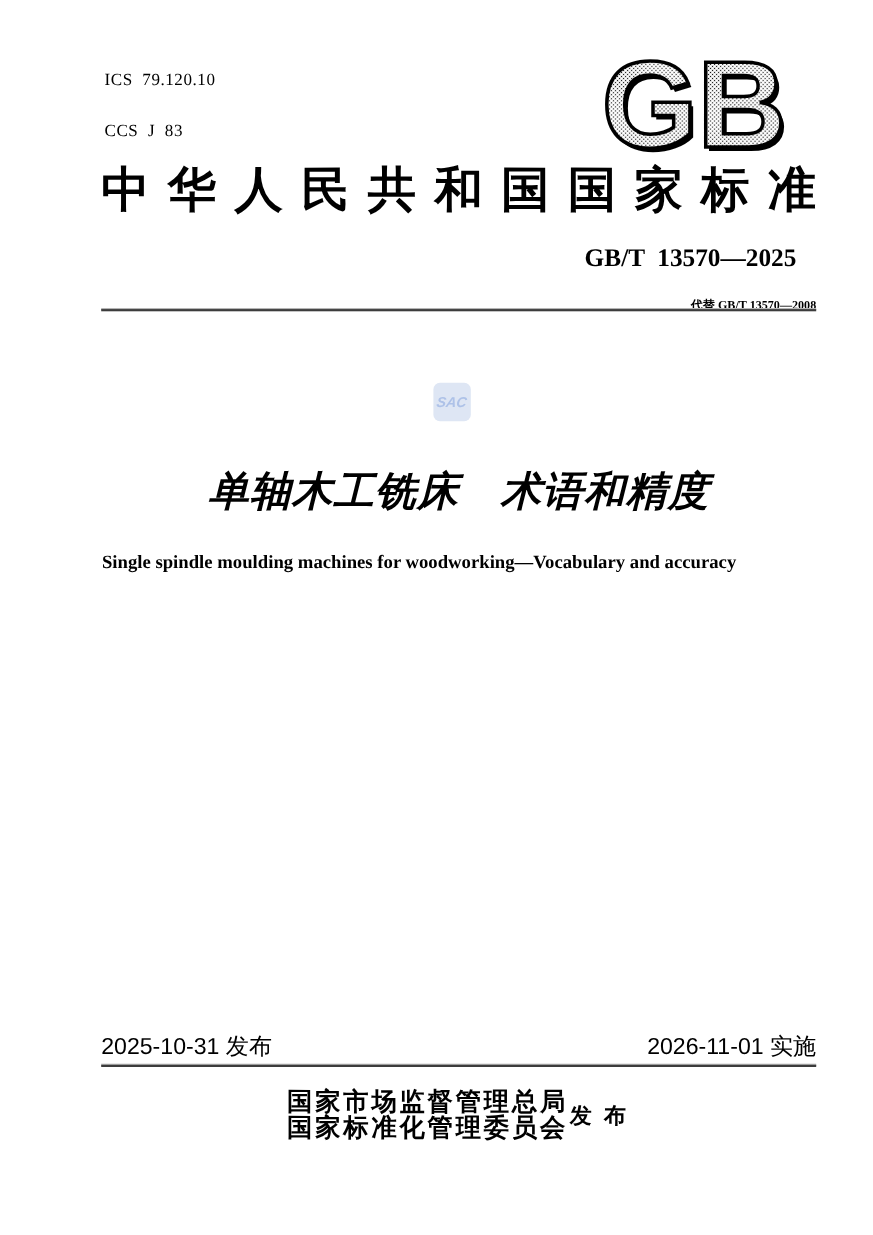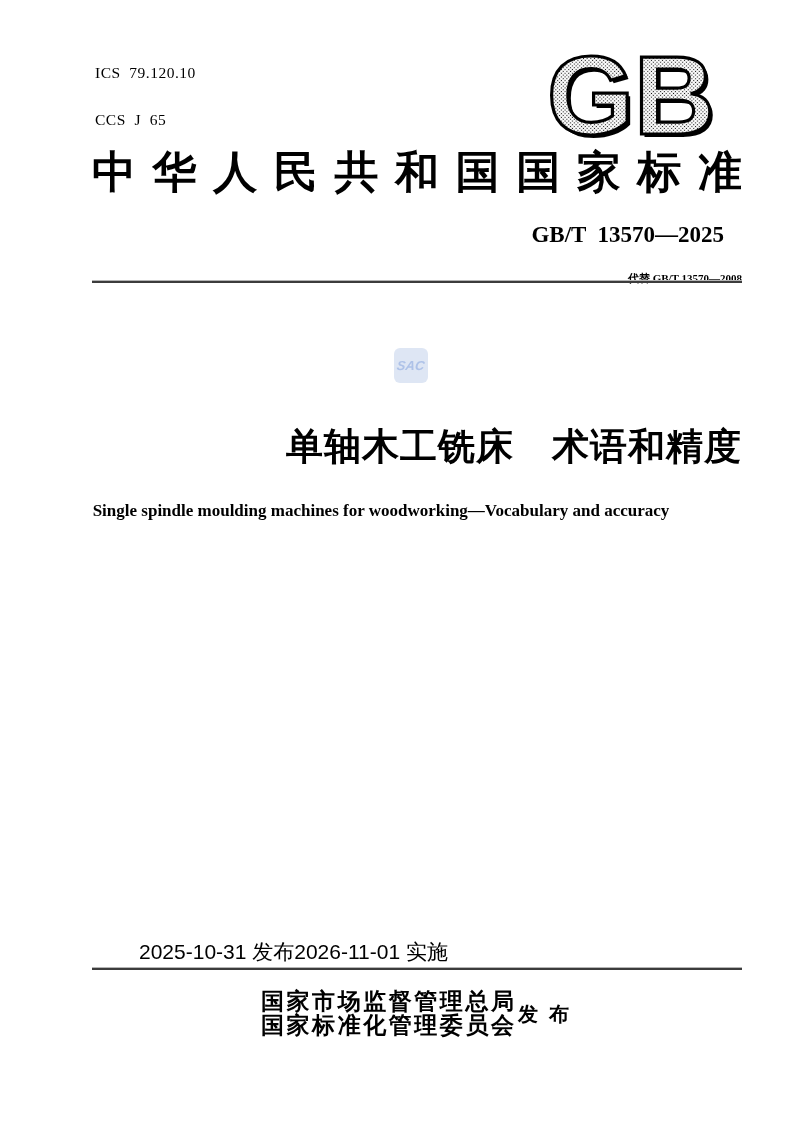--- a/index.html
+++ b/index.html
@@ -52,37 +52,37 @@
   }
   .watermark span{
     font-family:"Liberation Sans", sans-serif;
     font-style:italic;font-weight:bold;font-size:13px;
     color:#aec2e8;transform:skewX(-8deg);
   }
 
   
   .cn-title{
     position:absolute;left:92px;top:426px;width:650px;
-    text-align:right;
+    text-align:center;
     font-family:"Liberation Sans", sans-serif;
-    font-weight:bold;font-size:37px;line-height:42px;letter-spacing:1px;
+    font-weight:bold;font-size:37px;line-height:42px;letter-spacing:1px;font-style:italic;
   }
   .en-title{
     position:absolute;left:56px;top:500px;width:650px;
     text-align:center;
     font-family:"Liberation Serif", serif;
     font-weight:bold;font-size:17px;line-height:22px;
   }
 
   
   .dates{
     position:absolute;left:92px;top:940px;width:650px;
-    display:flex;justify-content:flex-start;
+    display:flex;justify-content:space-between;
     font-family:"Liberation Sans", sans-serif;
-    font-size:21px;line-height:24px;margin-left:47px;
+    font-size:21px;line-height:24px;
   }
 
   
   .publisher{
     position:absolute;left:0;top:990px;width:794px;
     display:flex;justify-content:center;align-items:center;
     transform:translateX(18px);
   }
   .pub-names{width:253px;}
   .pub-line{
@@ -96,21 +96,21 @@
     word-spacing:6px;white-space:pre;
   }
 </style>
 </head>
 <body>
 
 <div class="page">
 
   <div class="ics-block">
     <div>ICS  79.120.10</div>
-    <div>CCS  J  65</div>
+    <div>CCS  J  83</div>
   </div>
 
   <div class="gb-logo">
     <svg viewBox="0 0 178 100" width="178" height="100">
       <defs>
         <pattern id="gbht" width="2.6" height="2.6" patternUnits="userSpaceOnUse" patternTransform="rotate(45)">
           <rect width="2.6" height="2.6" fill="#ffffff"></rect>
           <circle cx="1.3" cy="1.3" r="0.62" fill="#0a0a0a"></circle>
         </pattern>
       </defs>

